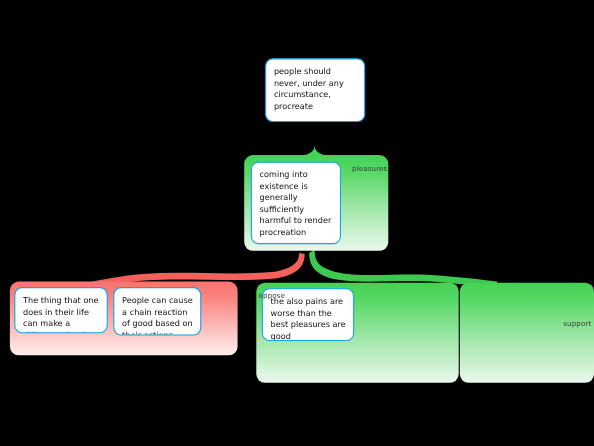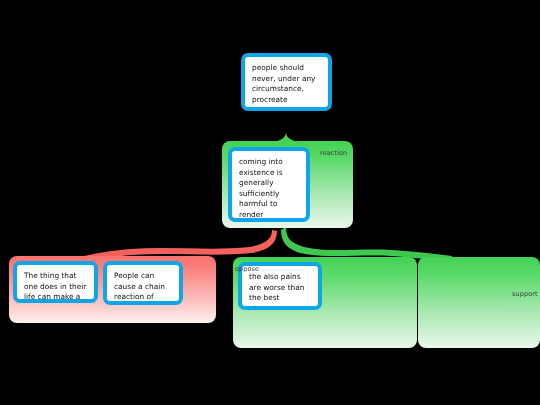--- a/index.html
+++ b/index.html
@@ -41,21 +41,21 @@
     line-height: 8px;
     color: #3a3a3a;
     letter-spacing: 0.1px;
     white-space: nowrap;
     z-index: 4;
   }
   
   .claim {
     position: absolute;
     background: #ffffff;
-    border: 4px solid #0ea5e9;
+    border: 1px solid #0ea5e9;
     border-radius: 7px;
     box-sizing: border-box;
     padding: 6px 6px 5px 7px;
     font-size: 7.4px;
     line-height: 10.6px;
     color: #111111;
     z-index: 3;
     overflow: hidden;
   }
 </style>
@@ -73,21 +73,21 @@
 
     <path d="M272,230 C272,240 264,244 250,247 C210,251 170,246 130,249 C108,251 92,254 80,257
              L80,263 C94,260 110,257 131,255 C172,252 212,257 252,253 C268,250 277,244 277,231 Z" fill="#f4615d"></path>
   </svg>
 
   <div class="claim" style="left:241px; top:53px; width:91px; height:58px;">
     <span>people should never, under any circumstance, procreate</span>
   </div>
 
   <div class="panel panel-green" style="left:222px; top:141px; width:131px; height:87px;"></div>
-  <div class="panel-label" style="left:320px; top:149px;">reaction</div>
+  <div class="panel-label" style="left:320px; top:149px;">pleasures</div>
   <div class="claim" style="left:228px; top:147px; width:82px; height:75px;">
     <span>coming into existence is generally sufficiently harmful to render procreation wrong</span>
   </div>
 
   <div class="panel panel-red" style="left:9px; top:256px; width:207px; height:67px;"></div>
   <div class="panel-label" style="left:188px; top:265px;margin-left:47px;">oppose</div>
   <div class="claim" style="left:13px; top:261px; width:85px; height:42px;">
     <span>The thing that one does in their life can make a difference for the better</span>
   </div>
   <div class="claim" style="left:103px; top:261px; width:80px; height:44px;">

